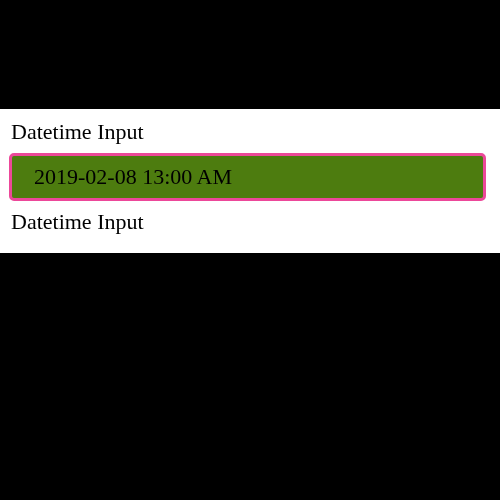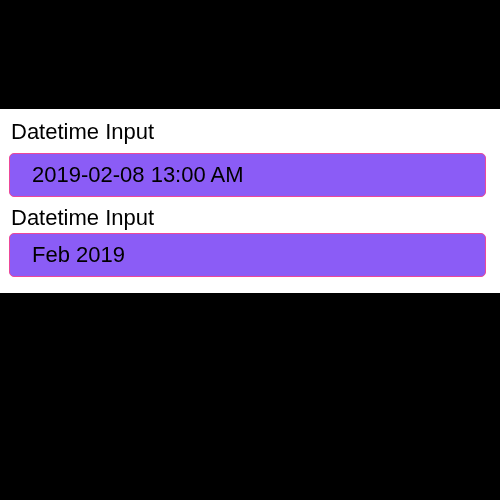--- a/index.html
+++ b/index.html
@@ -1,18 +1,19 @@
 <!DOCTYPE html>
 <html><head>
   <meta charset="utf-8">
   <style>
     * {
       box-sizing: border-box;
       margin: 0;
       padding: 0;
+      font-family: Liberation Serif, serif;
     }
     body {
       width: 500px;
       height: 500px;
       background: #000;
       font-family: -apple-system, BlinkMacSystemFont, "Helvetica Neue", Arial, sans-serif;
       overflow: hidden;
       position: relative;
     }
     .panel {
@@ -34,22 +35,22 @@
       color: #000;
       font-weight: 400;
       padding-left: 2px;
       margin-bottom: 2px;
     }
     .input {
       width: 100%;
       font-size: 22px;
       font-family: inherit;
       color: #000;
-      background: #8b5cf6;
-      border: 1px solid #ec4899;
+      background: #4d7c0f;
+      border: 3px solid #ec4899;
       border-radius: 5px;
       padding: 8px 12px 8px 22px;
       outline: none;
     }
     .input.focus {
       background: #fbfac1;
       border: 1px solid #8ec5e8;
       box-shadow: 0 0 0 3px rgba(100, 170, 230, 0.35);
     }
     .input-wrap {
@@ -71,15 +72,14 @@
 
 <div class="panel">
   <div class="field">
     <div class="label">Datetime Input</div>
   </div>
   <div class="field">
     <input type="text" class="input" value="2019-02-08 13:00 AM" style="">
   </div>
   <div class="field">
     <div class="label">Datetime Input</div>
-    <input type="text" class="input" value="Feb 2019" style="">
   </div>
 </div>
 
 </body></html>

